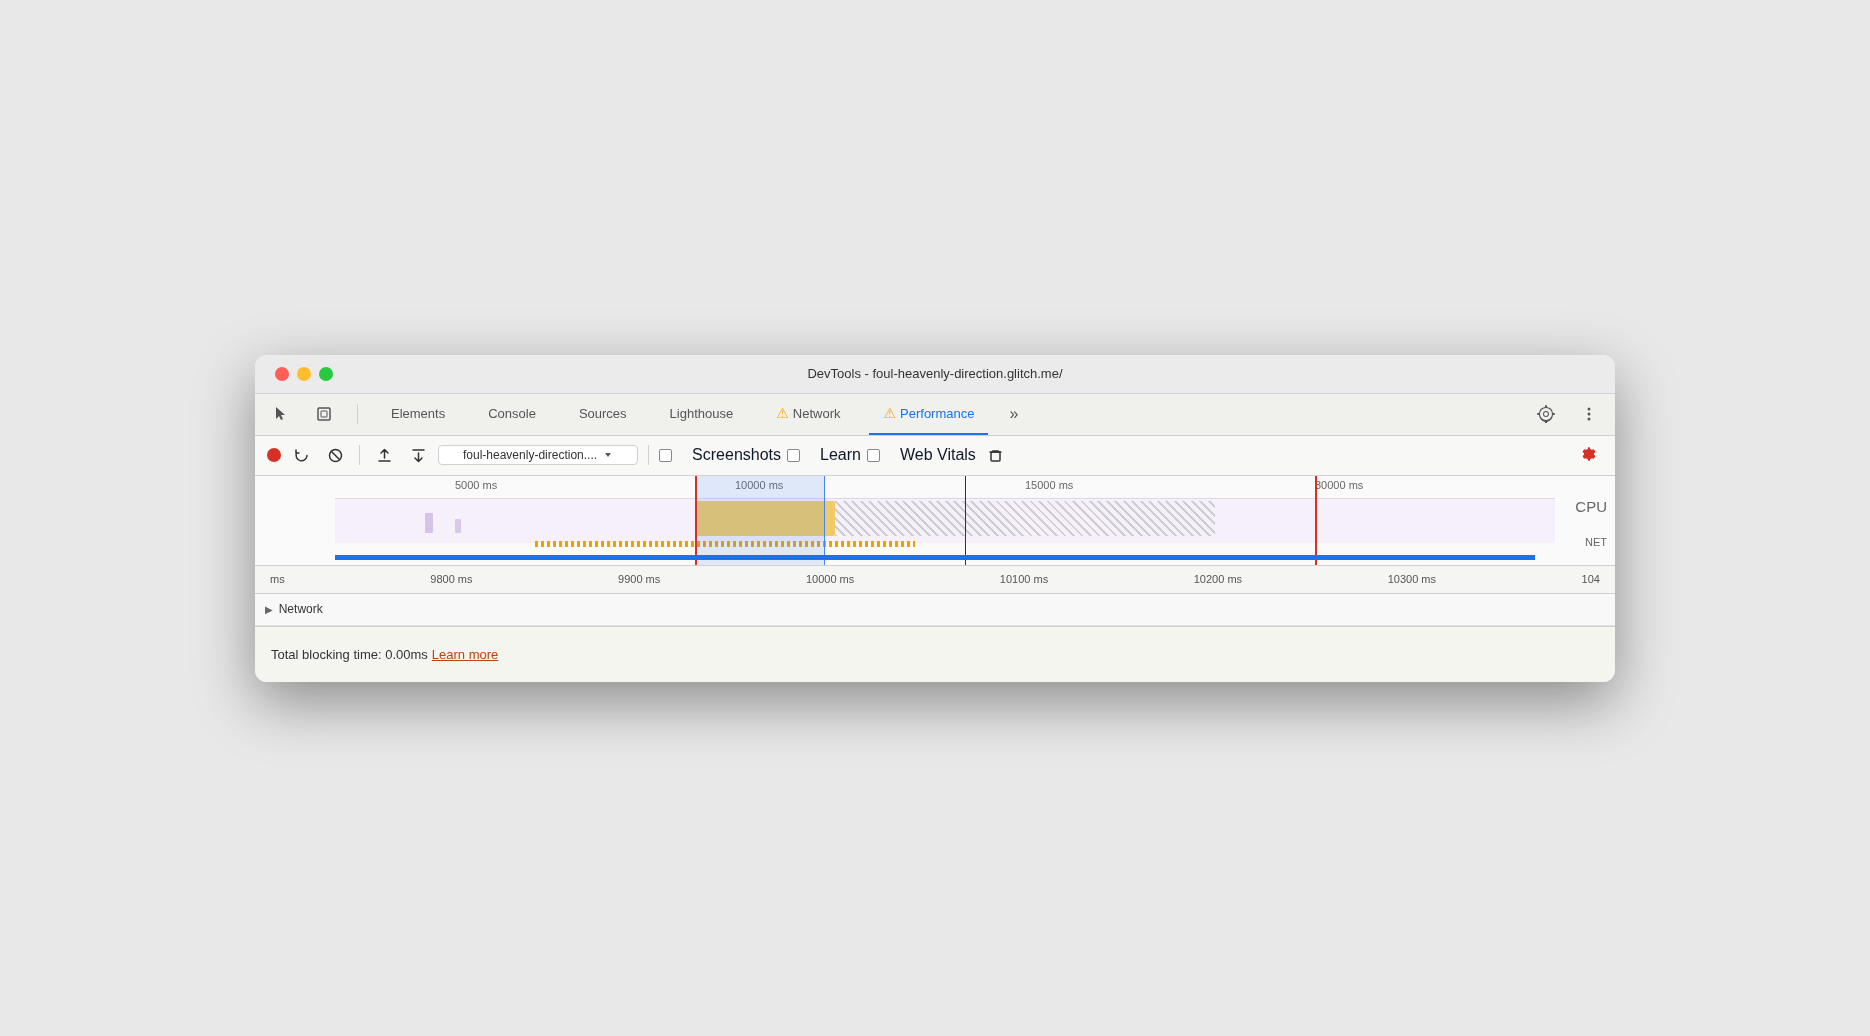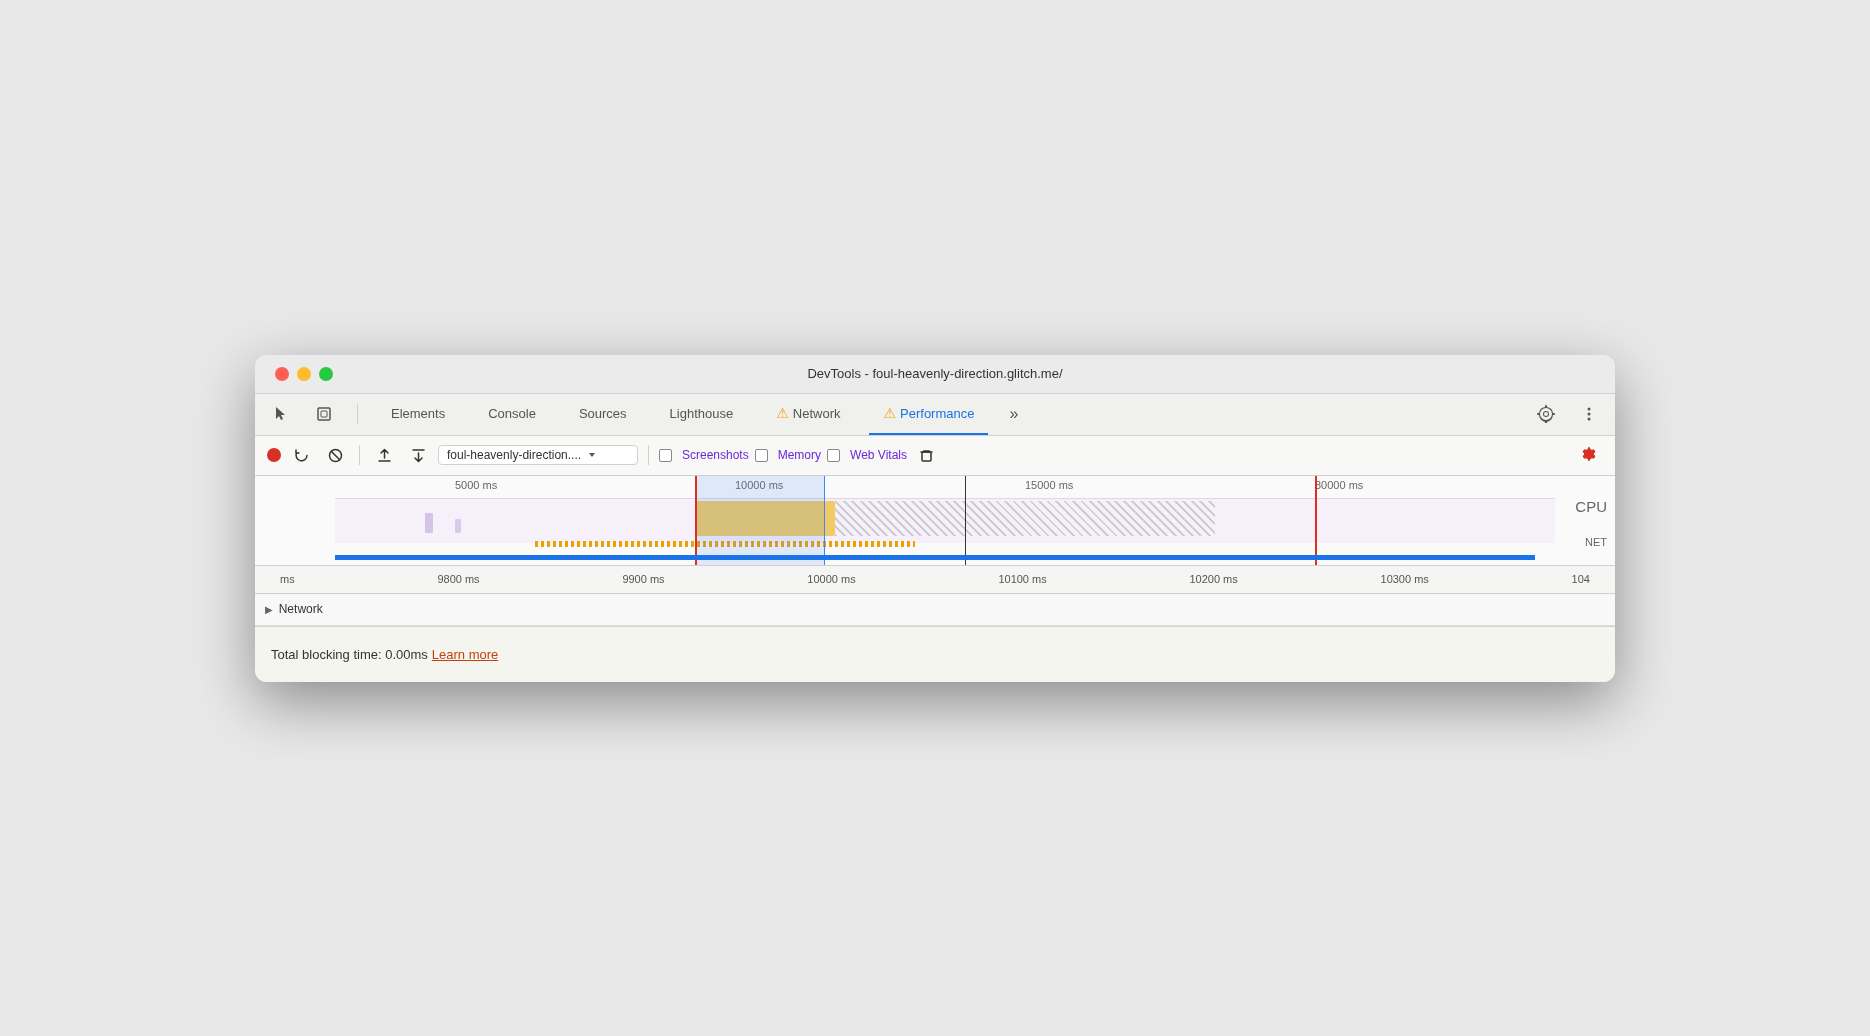--- a/index.html
+++ b/index.html
@@ -128,33 +128,33 @@
       background: #d93025;
       border: none;
       cursor: pointer;
     }
     .url-select {
       display: flex;
       align-items: center;
       background: white;
       border: 1px solid #d0d0d0;
       border-radius: 4px;
-      padding: 2px 8px;
+      padding: 2px 24px;
       font-size: 12px;
       color: #333;
       cursor: pointer;
       gap: 6px;
       min-width: 200px;
     }
     .screenshots-opt, .memory-opt, .webvitals-opt {
       display: flex;
       align-items: center;
-      gap: 10px;
-      font-size: 12px;
-      color: #6d28d9;
+      gap: 20px;
+      font-size: 16px;
+      color: #0f172a;
       cursor: pointer;
     }
     .checkbox-box {
       width: 13px;
       height: 13px;
       border: 1px solid #888;
       border-radius: 2px;
       background: white;
     }
     .trash-btn { color: #555; }
@@ -219,21 +219,21 @@
       width: 1px;
       background: #333;
     }
     
     .detail-ruler {
       background: #f5f5f3;
       border-bottom: 1px solid #d0d0d0;
       height: 28px;
       display: flex;
       align-items: center;
-      padding: 0 20px;
+      padding: 0 10px;
       font-size: 11px;
       color: #555;
       position: relative;
       overflow: hidden;
     }
     .detail-ruler-marks {
       display: flex;
       width: 100%;
       justify-content: space-between;
       padding: 0 5px;
@@ -416,21 +416,21 @@
     </div>
     <div class="toolbar-sep"></div>
 
     <div class="screenshots-opt">
       <div class="checkbox-box"></div>
       <span>Screenshots</span>
     </div>
 
     <div class="memory-opt">
       <div class="checkbox-box"></div>
-      <span>Memory</span>
+      <span>Learn</span>
     </div>
 
     <div class="webvitals-opt">
       <div class="checkbox-box"></div>
       <span>Web Vitals</span>
     </div>
 
     <div class="action-icon-btn trash-btn">
       <svg width="15" height="15" viewBox="0 0 15 15" fill="none" stroke="#333" stroke-width="1.5">
         <rect x="3" y="4" width="9" height="9" rx="1"></rect>

